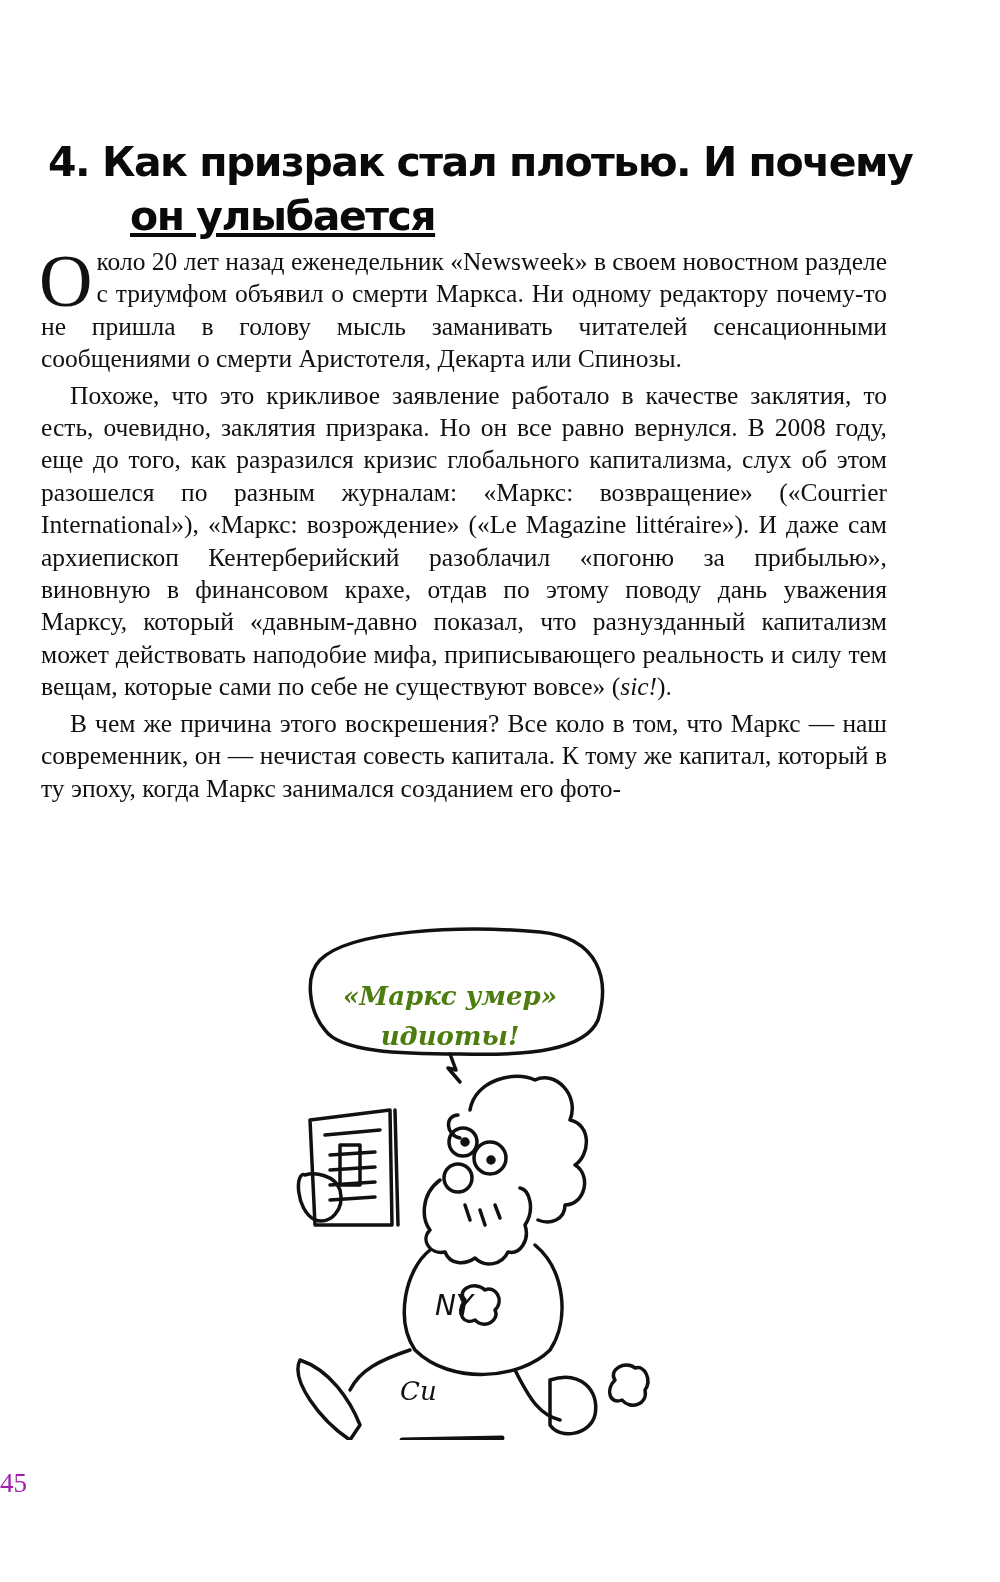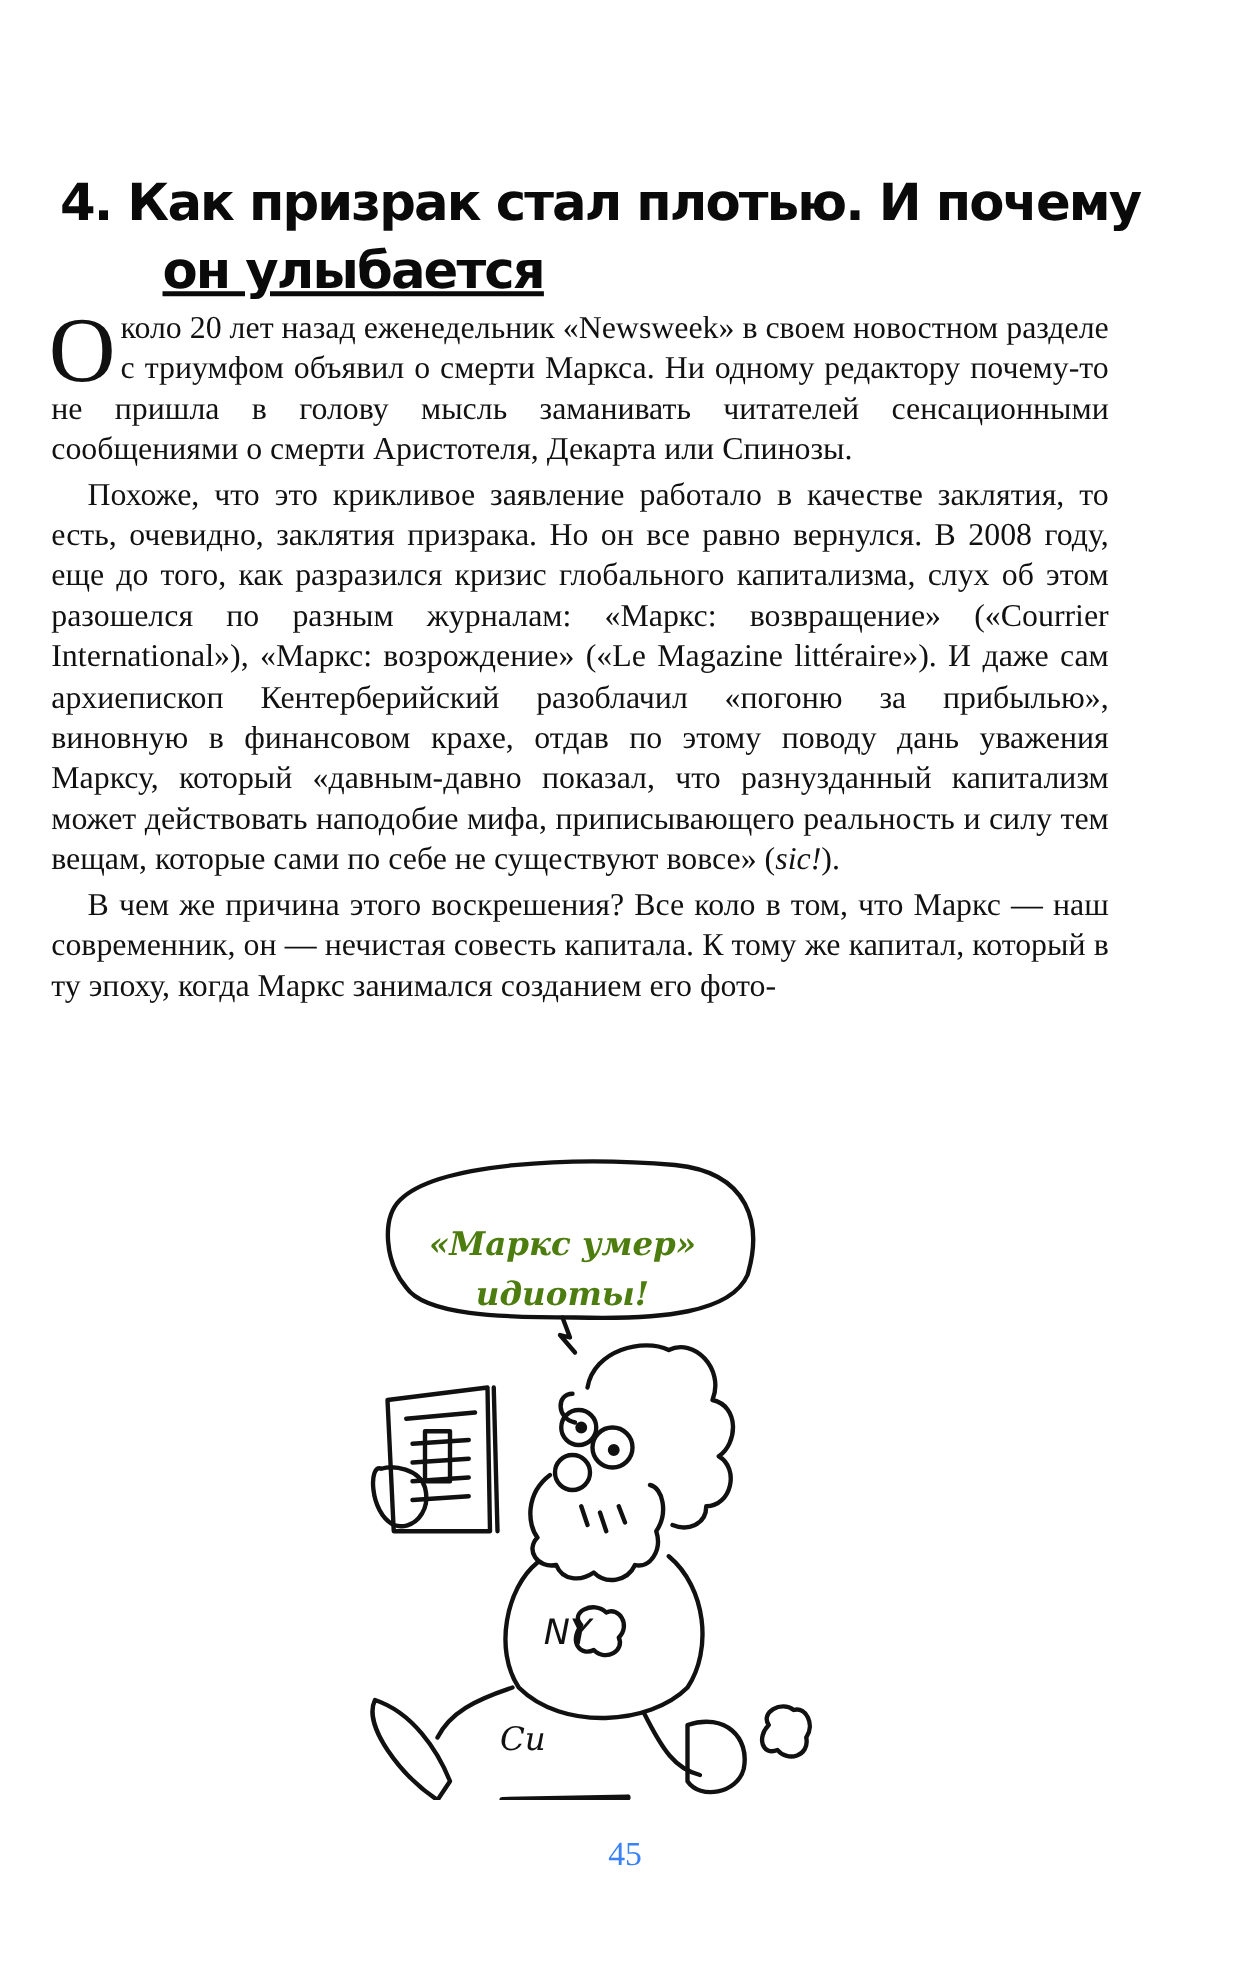--- a/index.html
+++ b/index.html
@@ -21,22 +21,22 @@
     float: left; font-size: 74px; line-height: 58px; margin: 6px 4px 0 -2px;
     font-family: "Liberation Serif", serif;
   }
   .cartoon { position: absolute; left: 280px; top: 920px; width: 400px; height: 520px; }
   .bubble-text {
     position: absolute; left: 310px; top: 940px; width: 280px; text-align: center;
     font-family: "DejaVu Serif", serif; font-style: italic; font-weight: bold;
     font-size: 26px; line-height: 40px; color: #4d7c0f; margin-top: 36px;
   }
   .page-number {
-    position: absolute; left: 0; width: 1000px; top: 1468px; text-align: center;
-    font-family: "Liberation Serif", serif; font-size: 27px; color: #3b82f6;
+    position: absolute; left: 0; width: 1000px; top: 1468px; 
+    font-family: "Liberation Serif", serif; font-size: 27px; color: #a21caf;
   }
 </style>
 </head>
 <body>
 
 <h1 class="heading">
   <span>4.</span>
   <span>Как призрак стал плотью. И почему</span>
   <span class="line2">он улыбается</span>
 </h1>

